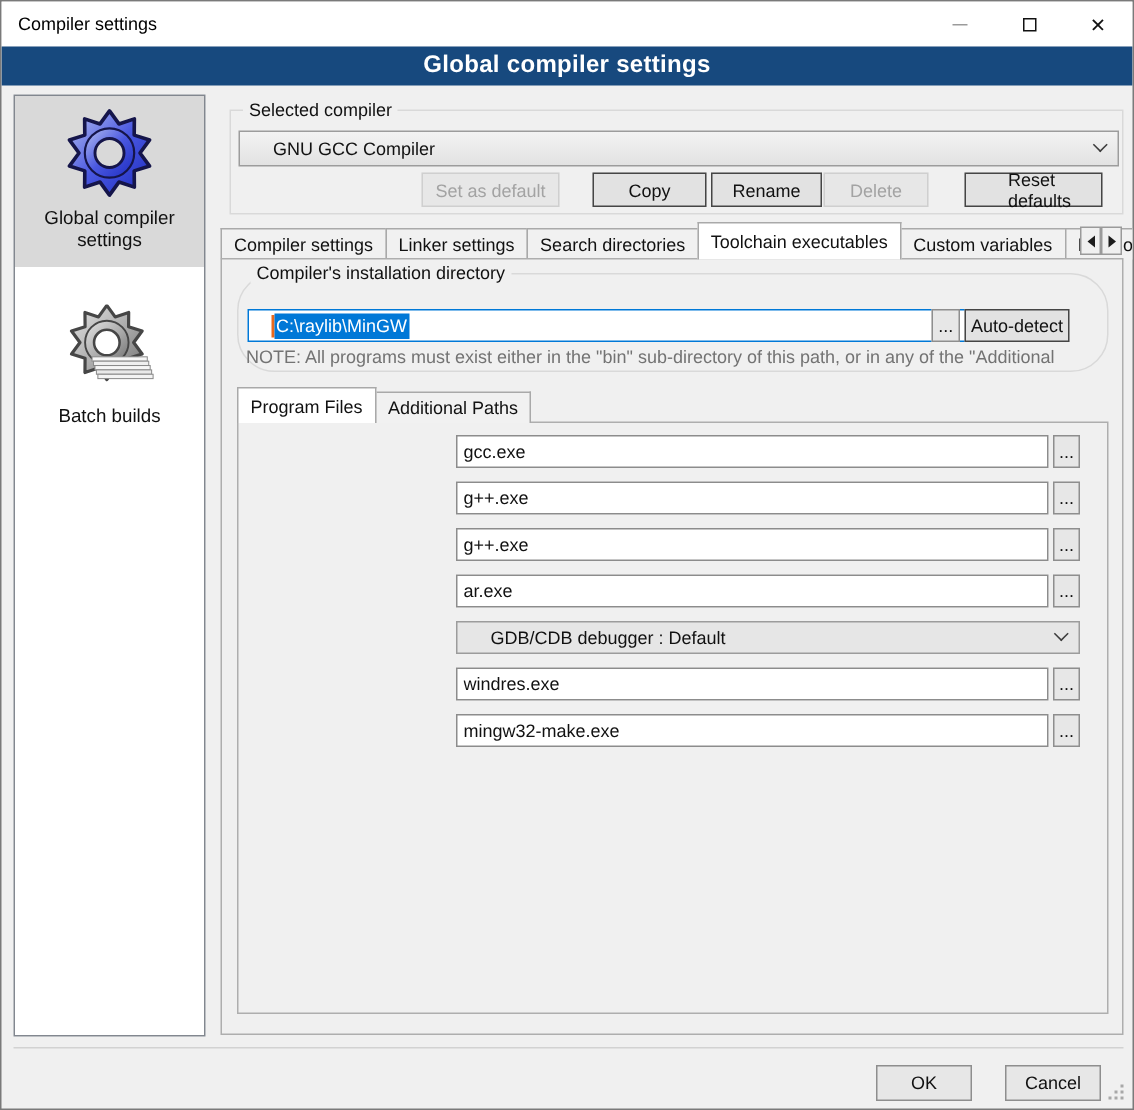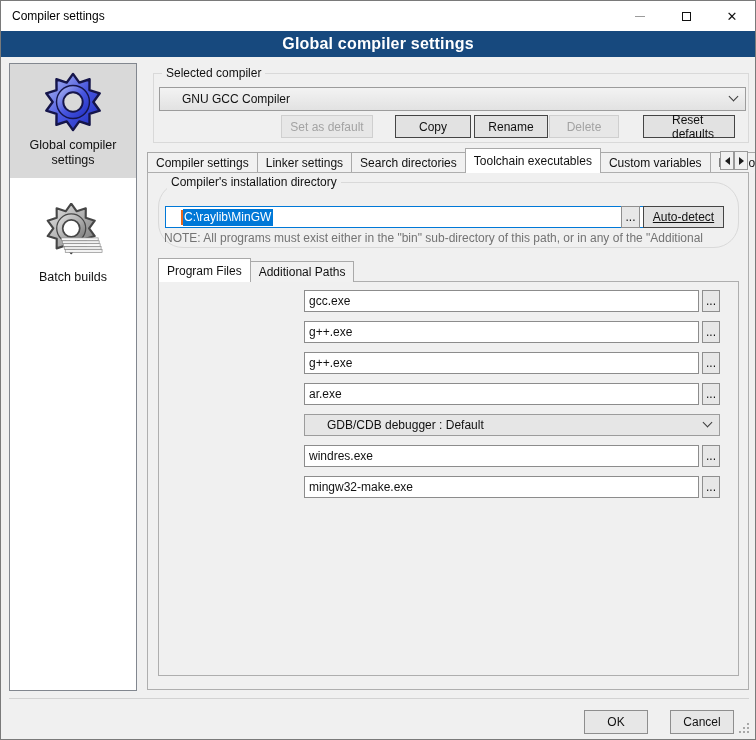--- a/index.html
+++ b/index.html
@@ -213,21 +213,21 @@
   <div class="groupbox" style="left:157px; top:181px; width:581px; height:66px; z-index:2;border-radius:25px;">
     <span class="gb-label">Compiler's installation directory</span>
   </div>
   <div class="textbox-focused" style="left:164px; top:205px; width:536px; z-index:2;padding-left:15px;">
     <span class="caret"></span>
     <span class="sel">C:\raylib\MinGW</span>
   </div>
   <div class="btn light" style="left:620px; top:205px; width:19px; height:22px; z-index:2;">
     <span>...</span>
   </div>
-  <div class="btn" style="left:642px; top:205px; width:81px; height:22px; z-index:2;text-decoration:underline;">
+  <div class="btn" style="left:642px; top:205px; width:70px; height:22px; z-index:2;">
     <span>Auto-detect</span>
   </div>
   <div class="note" style="left:163px; top:230px; width:571px; height:16px; z-index:2;">NOTE: All programs must exist either in the "bin" sub-directory of this path, or in any of the "Additional</div>
 
   <div class="tabstrip" style="left:157px; top:257px; height:24px; z-index:2;">
     <div class="tab active inner">
         <span>Program Files</span>
       </div>
     <div class="tab">
         <span>Additional Paths</span>

